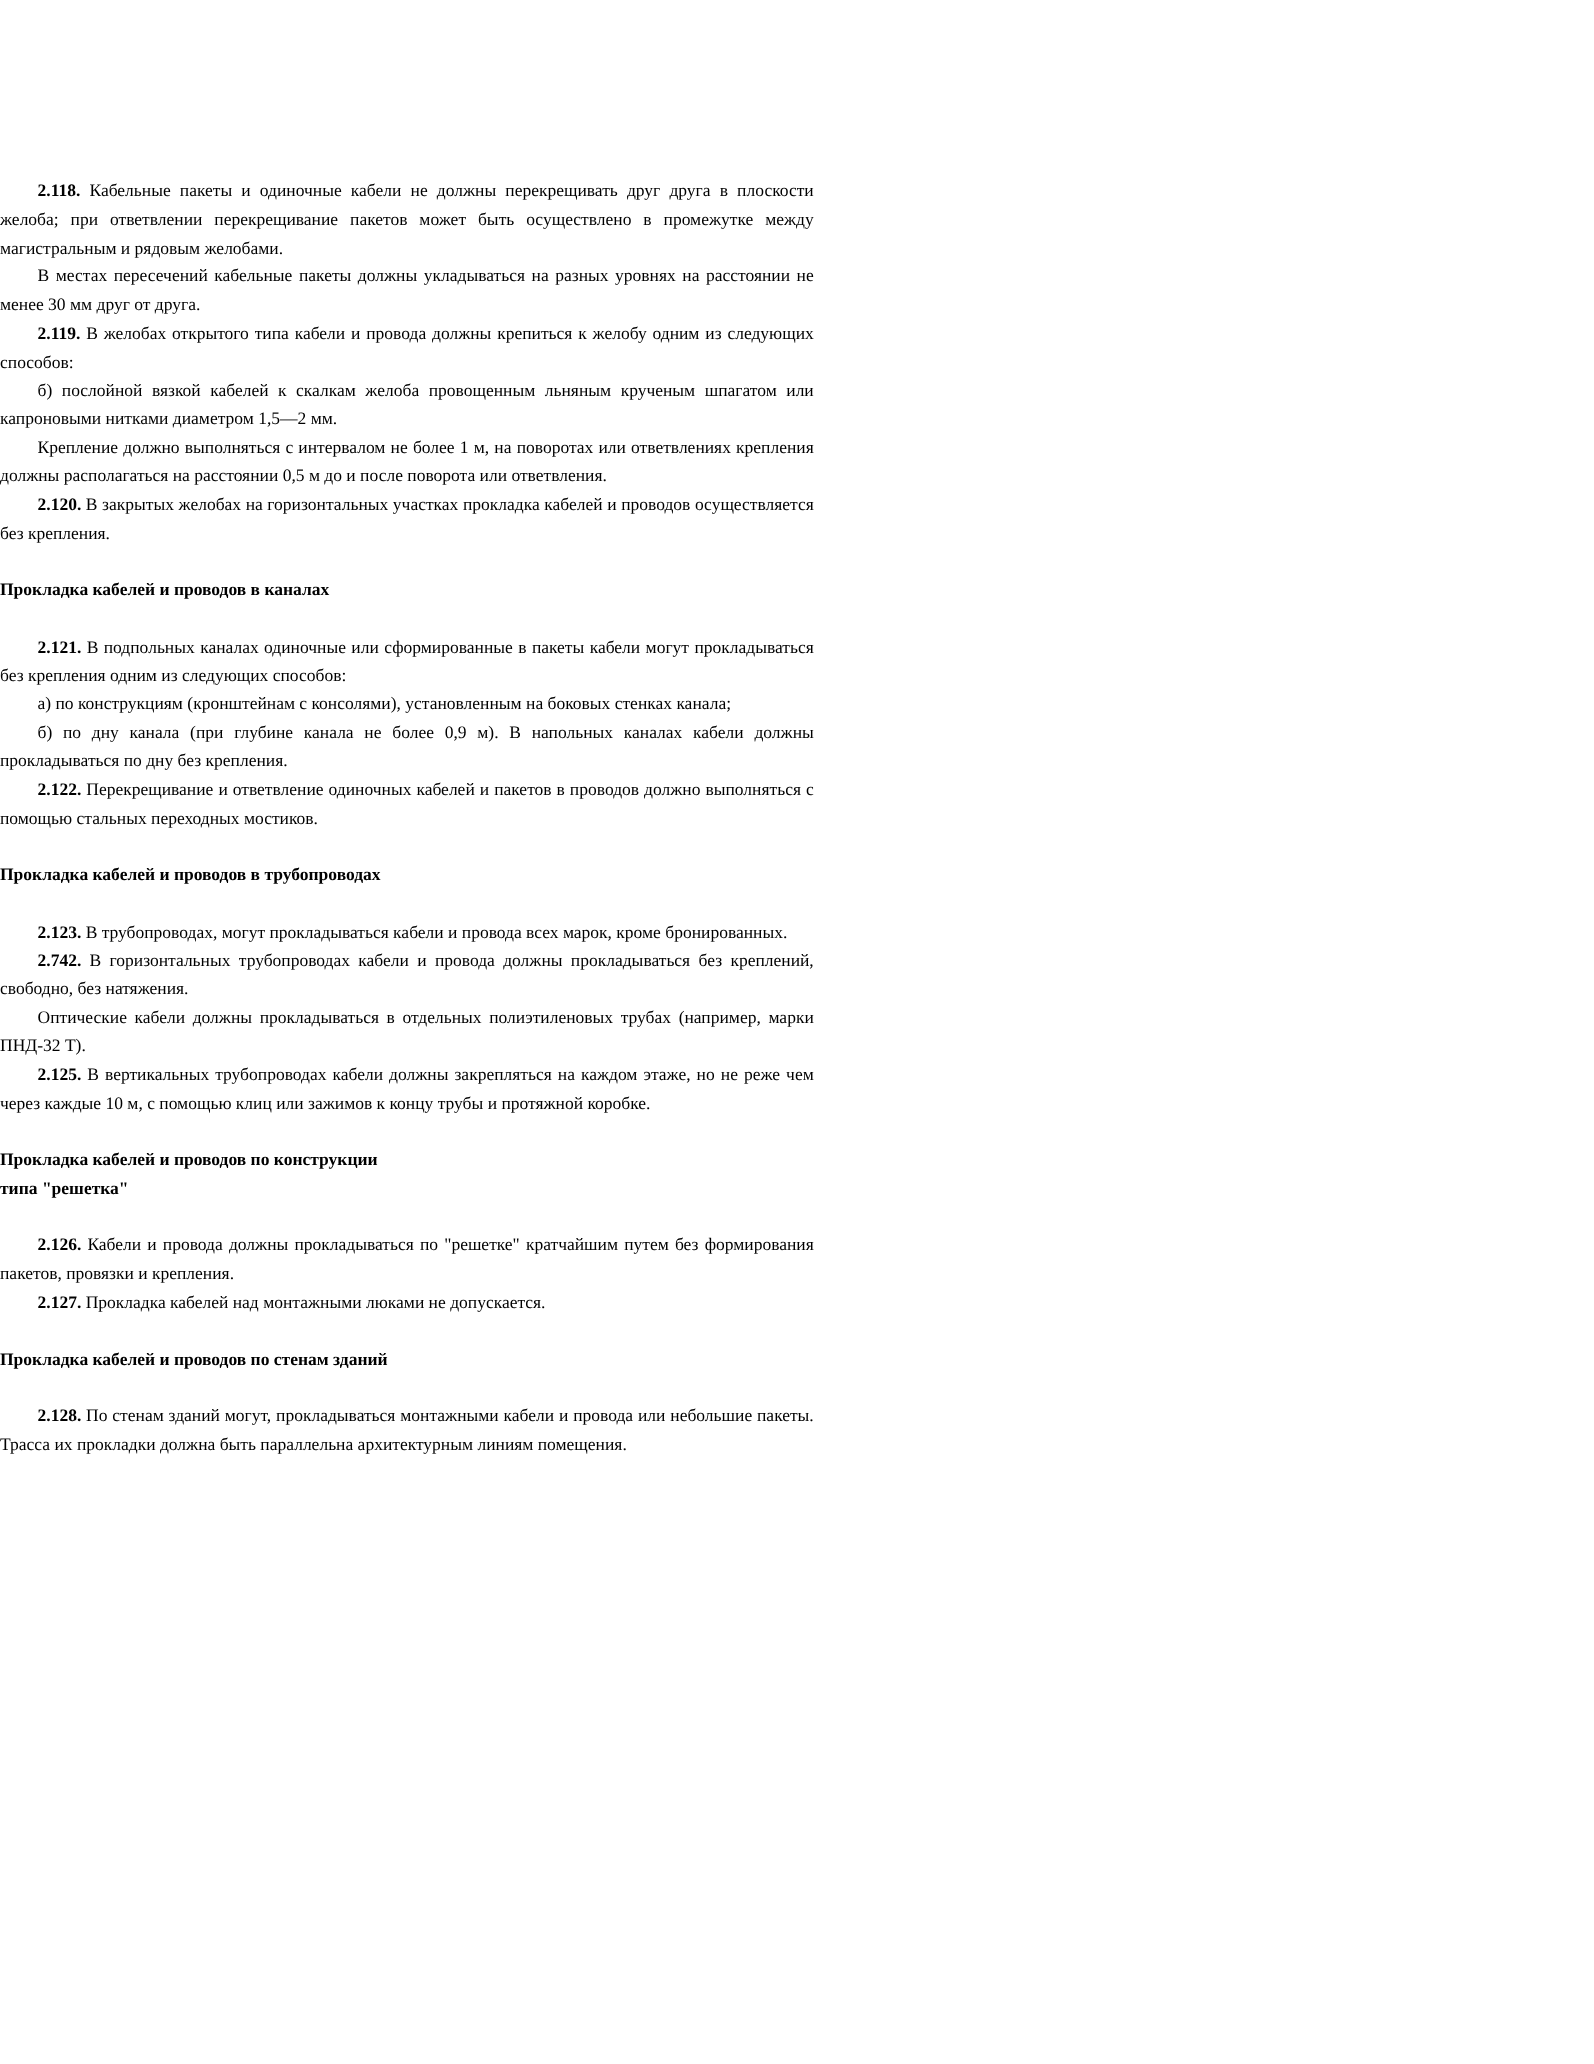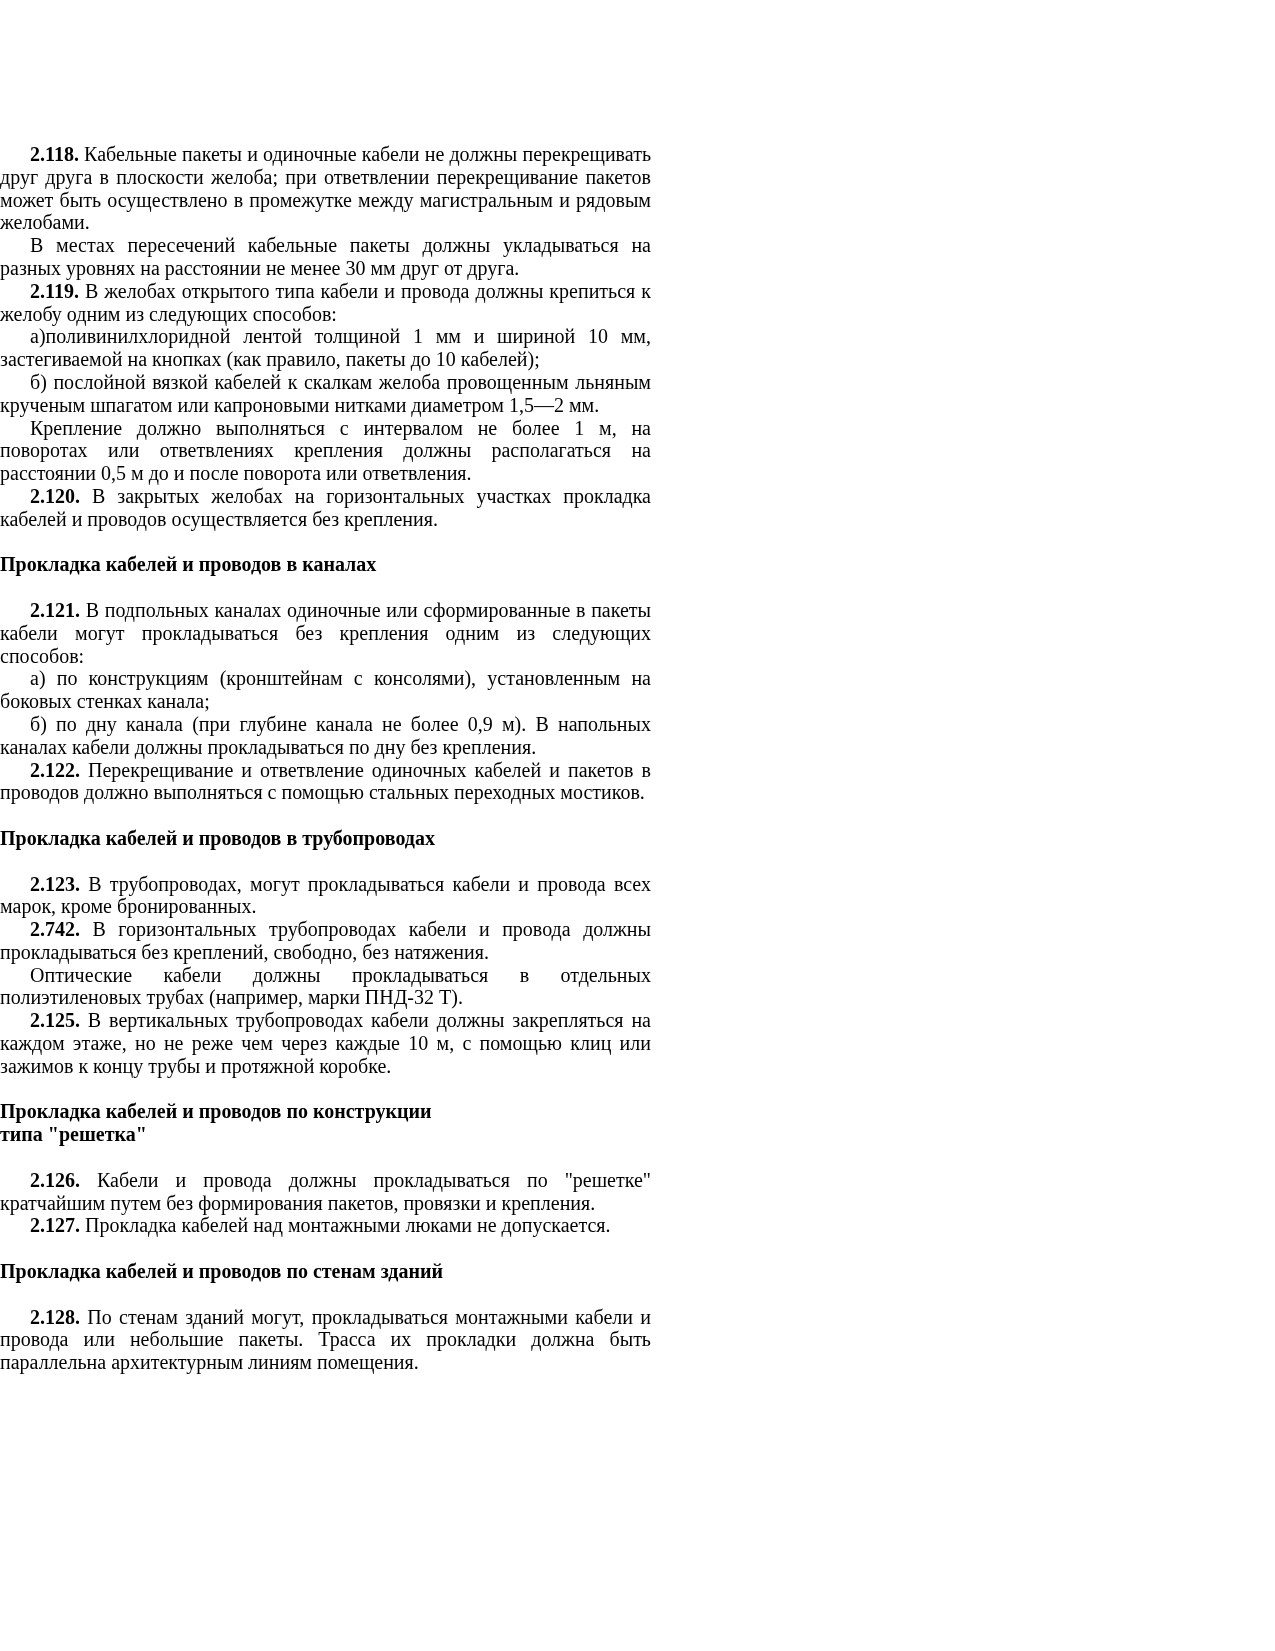--- a/index.html
+++ b/index.html
@@ -13,21 +13,21 @@
       position: relative;
       overflow: hidden;
       font-family: "Liberation Serif", "DejaVu Serif", serif;
       color: #000000;
     }
     .page {
       position: absolute;
       left: 0;
       top: 143px;
       width: 651px;
-      font-size: 20px;
+      font-size: 14px;
       line-height: 22.8px;
     }
     .para {
       margin: 0;
       text-align: justify;
       text-indent: 30px;
     }
     .num { font-weight: bold; }
     .heading {
       margin: 0;
@@ -36,21 +36,20 @@
       padding: 22.8px 0 22.8px 0;
     }
   </style>
 </head>
 <body>
 
 <div class="page">
   <p class="para"><span class="num">2.118.</span><span> Кабельные пакеты и одиночные кабели не должны перекрещивать друг друга в плоскости желоба; при ответвлении перекрещивание пакетов может быть осуществлено в промежутке между магистральным и рядовым желобами.</span></p>
   <p class="para"><span>В местах пересечений кабельные пакеты должны укладываться на разных уровнях на расстоянии не менее 30 мм друг от друга.</span></p>
   <p class="para"><span class="num">2.119.</span><span> В желобах открытого типа кабели и провода должны крепиться к желобу одним из следующих способов:</span></p>
-  <p class="para"><span>а)поливинилхлоридной лентой толщиной 1 мм и шириной 10 мм, застегиваемой на кнопках (как правило, пакеты до 10 кабелей);</span></p>
   <p class="para"><span>б) послойной вязкой кабелей к скалкам желоба провощенным льняным крученым шпагатом или капроновыми нитками диаметром 1,5—2 мм.</span></p>
   <p class="para"><span>Крепление должно выполняться с интервалом не более 1 м, на поворотах или ответвлениях крепления должны располагаться на расстоянии 0,5 м до и после поворота или ответвления.</span></p>
   <p class="para"><span class="num">2.120.</span><span> В закрытых желобах на горизонтальных участках прокладка кабелей и проводов осуществляется без крепления.</span></p>
 
   <p class="heading">Прокладка кабелей и проводов в каналах</p>
 
   <p class="para"><span class="num">2.121.</span><span> В подпольных каналах одиночные или сформированные в пакеты кабели могут прокладываться без крепления одним из следующих способов:</span></p>
   <p class="para"><span>а) по конструкциям (кронштейнам с консолями), установленным на боковых стенках канала;</span></p>
   <p class="para"><span>б) по дну канала (при глубине канала не более 0,9 м). В напольных каналах кабели должны прокладываться по дну без крепления.</span></p>
   <p class="para"><span class="num">2.122.</span><span> Перекрещивание и ответвление одиночных кабелей и пакетов в проводов должно выполняться с помощью стальных переходных мостиков.</span></p>

